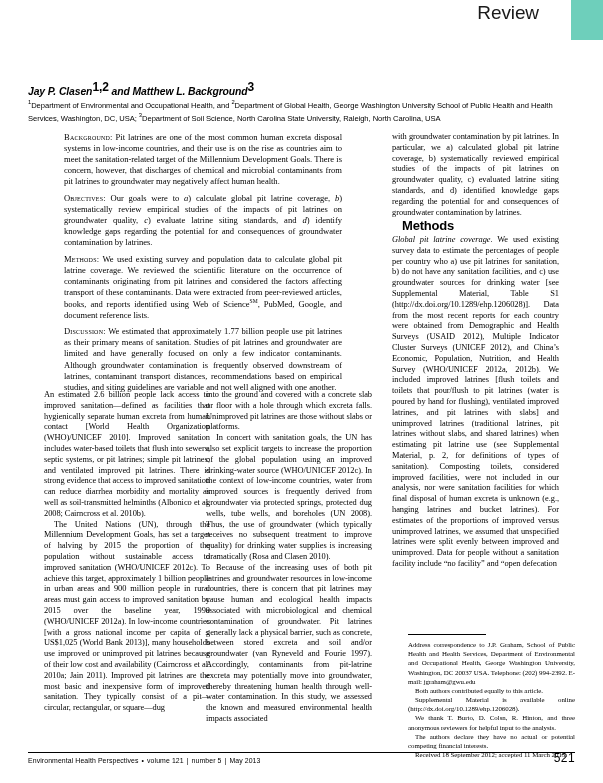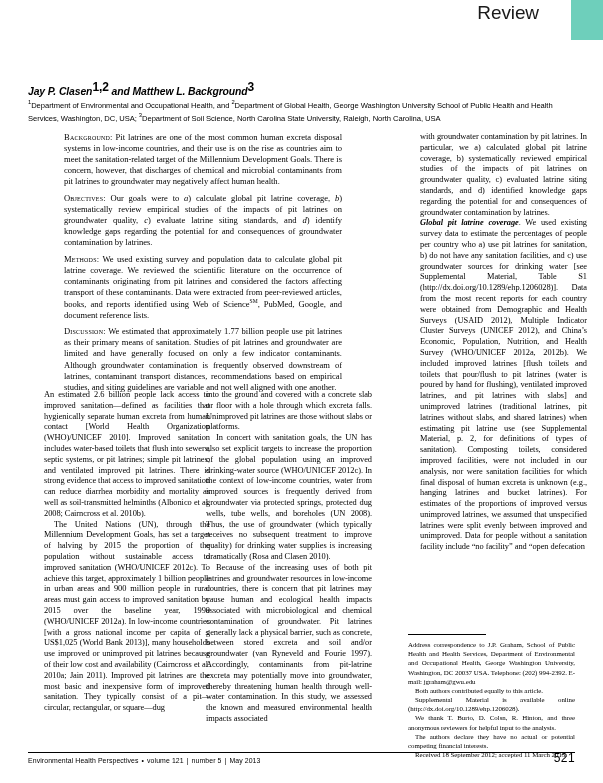--- a/index.html
+++ b/index.html
@@ -109,31 +109,31 @@
     width: 166px;
     font-size: 8.4px;
     line-height: 1.285;
     text-align: justify;
     letter-spacing: -0.05px;
   }
   .col p { margin: 0; text-indent: 10px; }
   .col p.noindent { text-indent: 0; }
   .col-1 { left: 16px; }
   .col-2 { left: 178px; }
-  .col-3 { left: 392px; top: 132px; width: 167px; }
+  .col-3 { left: 364px; top: 132px; width: 167px; }
 
   .section-head {
     font-family: "Liberation Sans", sans-serif;
     font-size: 13px;
     font-weight: bold;
     margin: 9px 0 3px 0;
     text-indent: 0;
     letter-spacing: -0.2px;
   }
-  .runin { font-style: italic; font-weight: 700; }
+  .runin { font-style: italic; font-weight: 400; }
 
   
   .footnote-rule {
     position: absolute;
     left: 380px;
     top: 634px;
     width: 78px;
     height: 1px;
     background: #000;
   }
@@ -217,20 +217,21 @@
   </div>
 
   <div class="col col-2">
     <p class="noindent">into the ground and covered with a concrete slab or floor with a hole through which excreta falls. Unimproved pit latrines are those without slabs or platforms.</p>
     <p>In concert with sanitation goals, the UN has also set explicit targets to increase the proportion of the global population using an improved drinking-water source (WHO/UNICEF 2012c). In the context of low-income countries, water from improved sources is frequently derived from groundwater via protected springs, protected dug wells, tube wells, and boreholes (UN 2008). Thus, the use of groundwater (which typically receives no subsequent treatment to improve quality) for drinking water supplies is increasing dramatically (Rosa and Clasen 2010).</p>
     <p>Because of the increasing uses of both pit latrines and groundwater resources in low-income countries, there is concern that pit latrines may cause human and ecological health impacts associated with microbiological and chemical contamination of groundwater. Pit latrines generally lack a physical barrier, such as concrete, between stored excreta and soil and/or groundwater (van Ryneveld and Fourie 1997). Accordingly, contaminants from pit-latrine excreta may potentially move into groundwater, thereby threatening human health through well-water contamination. In this study, we assessed the known and measured environmental health impacts associated</p>
   </div>
 
   <div class="col col-3">
     <p class="noindent">with groundwater contamination by pit latrines. In particular, we a) calculated global pit latrine coverage, b) systematically reviewed empirical studies of the impacts of pit latrines on groundwater quality, c) evaluated latrine siting standards, and d) identified knowledge gaps regarding the potential for and consequences of groundwater contamination by latrines.</p>
+    <p class="section-head">Methods</p>
     <p class="noindent"><span class="runin">Global pit latrine coverage</span><span>. We used existing survey data to estimate the percentages of people per country who a) use pit latrines for sanitation, b) do not have any sanitation facilities, and c) use groundwater sources for drinking water [see Supplemental Material, Table S1 (http://dx.doi.org/10.1289/ehp.1206028)]. Data from the most recent reports for each country were obtained from Demographic and Health Surveys (USAID 2012), Multiple Indicator Cluster Surveys (UNICEF 2012), and China’s Economic, Population, Nutrition, and Health Survey (WHO/UNICEF 2012a, 2012b). We included improved latrines [flush toilets and toilets that pour/flush to pit latrines (water is poured by hand for flushing), ventilated improved latrines, and pit latrines with slabs] and unimproved latrines (traditional latrines, pit latrines without slabs, and shared latrines) when estimating pit latrine use (see Supplemental Material, p. 2, for definitions of types of sanitation). Composting toilets, considered improved facilities, were not included in our analysis, nor were sanitation facilities for which final disposal of human excreta is unknown (e.g., hanging latrines and bucket latrines). For estimates of the proportions of improved versus unimproved latrines, we assumed that unspecified latrines were split evenly between improved and unimproved. Data for people without a sanitation facility include “no facility” and “open defecation</span></p>
   </div>
 
   <div class="footnote-rule"></div>
 
   <div class="footnotes">
     <p class="noindent">Address correspondence to J.P. Graham, School of Public Health and Health Services, Department of Environmental and Occupational Health, George Washington University, Washington, DC 20037 USA. Telephone: (202) 994-2392. E-mail: jgraham@gwu.edu</p>
     <p>Both authors contributed equally to this article.</p>
     <p>Supplemental Material is available online (http://dx.doi.org/10.1289/ehp.1206028).</p>
     <p>We thank T. Burto, D. Colsn, R. Hinton, and three anonymous reviewers for helpful input to the analysis.</p>

